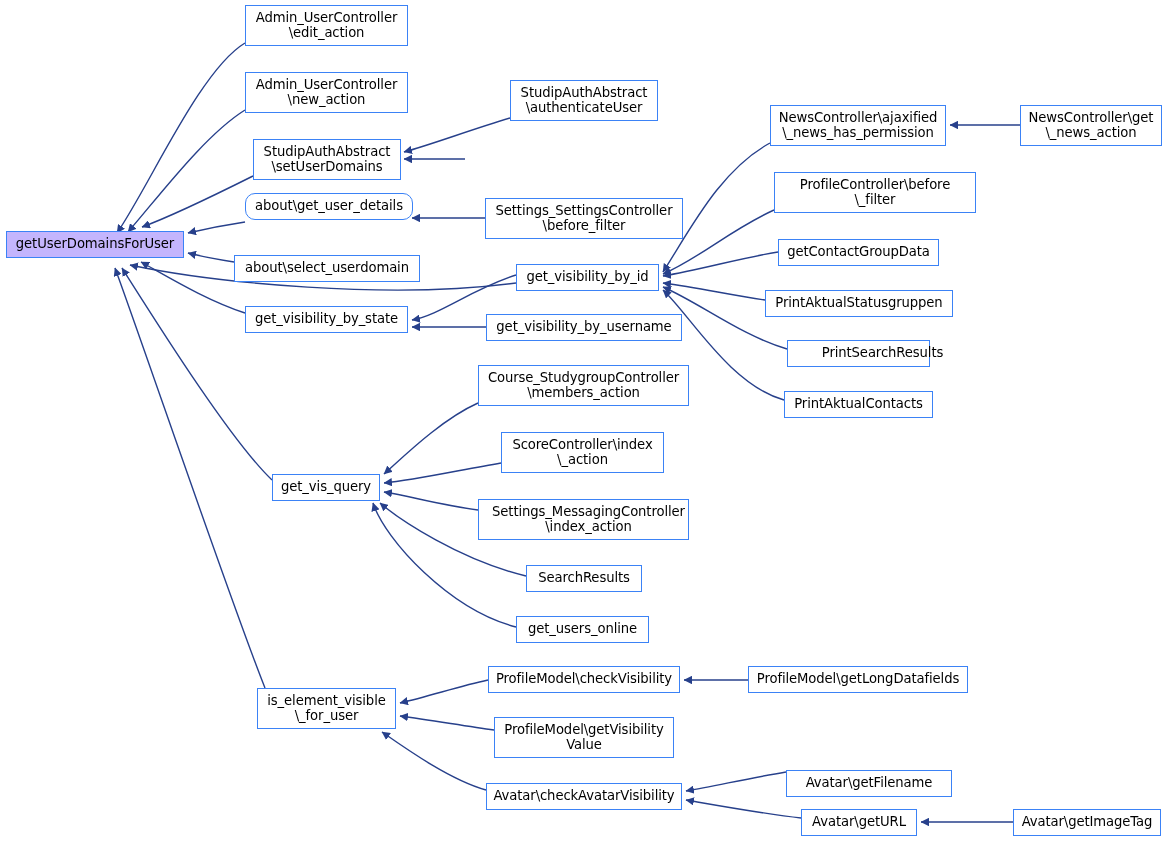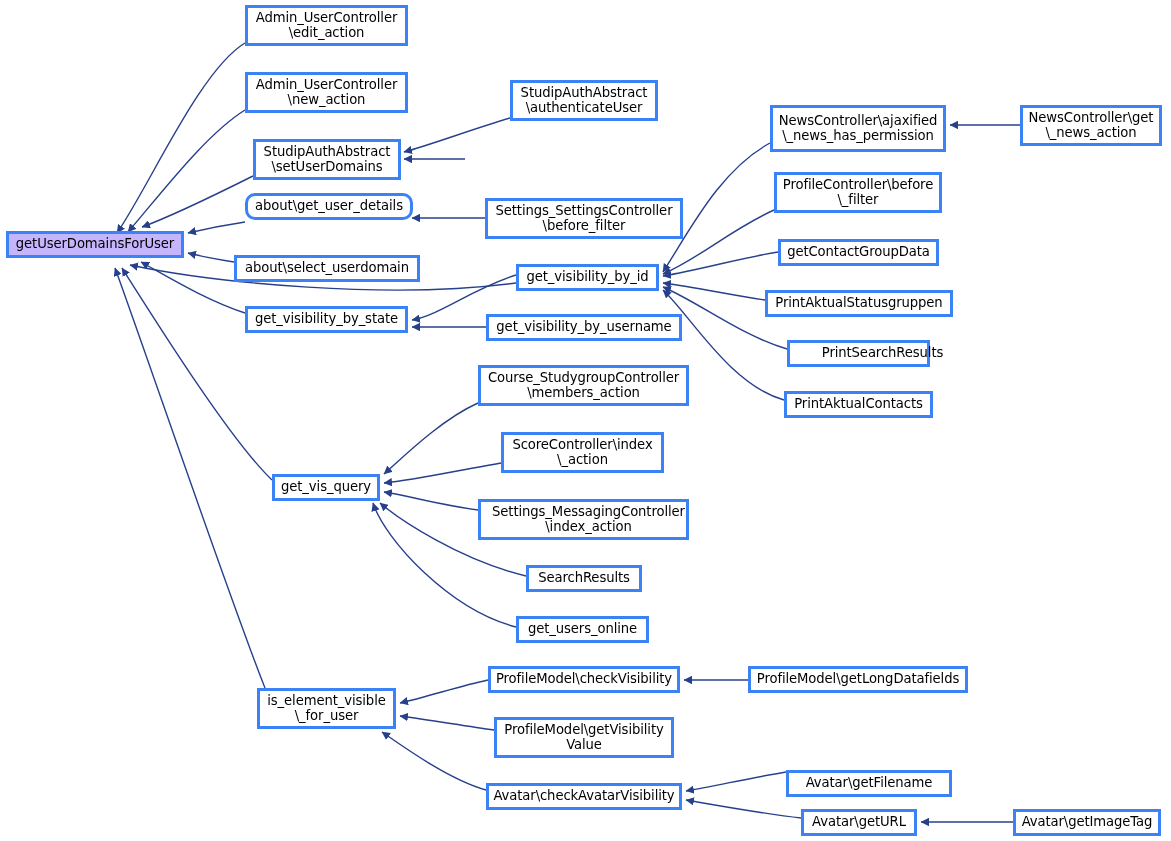--- a/index.html
+++ b/index.html
@@ -3,21 +3,21 @@
 <meta charset="utf-8">
 <title>Call Graph</title>
 <style>
   html,body{margin:0;padding:0;background:#ffffff;}
   body{font-family:"DejaVu Sans","Liberation Sans",sans-serif;}
   #canvas{position:relative;width:1171px;height:841px;background:#ffffff;overflow:hidden;}
   #edges{position:absolute;left:0;top:0;width:1171px;height:841px;}
   .node{
     position:absolute;
     box-sizing:border-box;
-    border:3px solid #3b82f6;
+    border:1px solid #3b82f6;
     background:#ffffff;
     display:flex;
     align-items:center;
     justify-content:center;
     text-align:center;
     font-size:13.2px;
     line-height:1.12;
     color:#000000;
     white-space:pre-line;
     letter-spacing:-0.1px;
@@ -94,23 +94,23 @@
     <div class="node" style="left: 501px; top: 432px; width: 163px; height: 41px;"><span class="lbl">ScoreController\index
 \_action</span></div>
     <div class="node" style="left: 478px; top: 499px; width: 211px; height: 41px; padding-left: 10px;"><span class="lbl">Settings_MessagingController
 \index_action</span></div>
     <div class="node" style="left: 526px; top: 565px; width: 116px; height: 27px;"><span class="lbl">SearchResults</span></div>
     <div class="node" style="left: 516px; top: 616px; width: 133px; height: 27px;"><span class="lbl">get_users_online</span></div>
     <div class="node" style="left: 488px; top: 666px; width: 192px; height: 27px;"><span class="lbl">ProfileModel\checkVisibility</span></div>
     <div class="node" style="left: 494px; top: 717px; width: 180px; height: 41px;"><span class="lbl">ProfileModel\getVisibility
 Value</span></div>
     <div class="node" style="left: 486px; top: 783px; width: 196px; height: 27px;"><span class="lbl">Avatar\checkAvatarVisibility</span></div>
-    <div class="node" style="left: 770px; top: 105px; width: 176px; height: 47px;"><span class="lbl">NewsController\ajaxified
+    <div class="node" style="left: 770px; top: 105px; width: 176px; height: 41px;"><span class="lbl">NewsController\ajaxified
 \_news_has_permission</span></div>
-    <div class="node" style="left: 774px; top: 172px; width: 168px; height: 41px;"><span class="lbl">ProfileController\before
+    <div class="node" style="left: 774px; top: 172px; width: 202px; height: 41px;"><span class="lbl">ProfileController\before
 \_filter</span></div>
     <div class="node" style="left: 778px; top: 239px; width: 161px; height: 27px;"><span class="lbl">getContactGroupData</span></div>
     <div class="node" style="left: 765px; top: 290px; width: 188px; height: 27px;"><span class="lbl">PrintAktualStatusgruppen</span></div>
     <div class="node" style="left: 787px; top: 340px; width: 143px; height: 27px; padding-left: 48px;"><span class="lbl">PrintSearchResults</span></div>
     <div class="node" style="left: 784px; top: 391px; width: 149px; height: 27px;"><span class="lbl">PrintAktualContacts</span></div>
     <div class="node" style="left: 1020px; top: 105px; width: 142px; height: 41px;"><span class="lbl">NewsController\get
 \_news_action</span></div>
     <div class="node" style="left: 748px; top: 666px; width: 220px; height: 27px;"><span class="lbl">ProfileModel\getLongDatafields</span></div>
     <div class="node" style="left: 786px; top: 759px; width: 166px; height: 27px; margin-top: 11px;"><span class="lbl">Avatar\getFilename</span></div>
     <div class="node" style="left: 801px; top: 809px; width: 116px; height: 27px;"><span class="lbl">Avatar\getURL</span></div>

